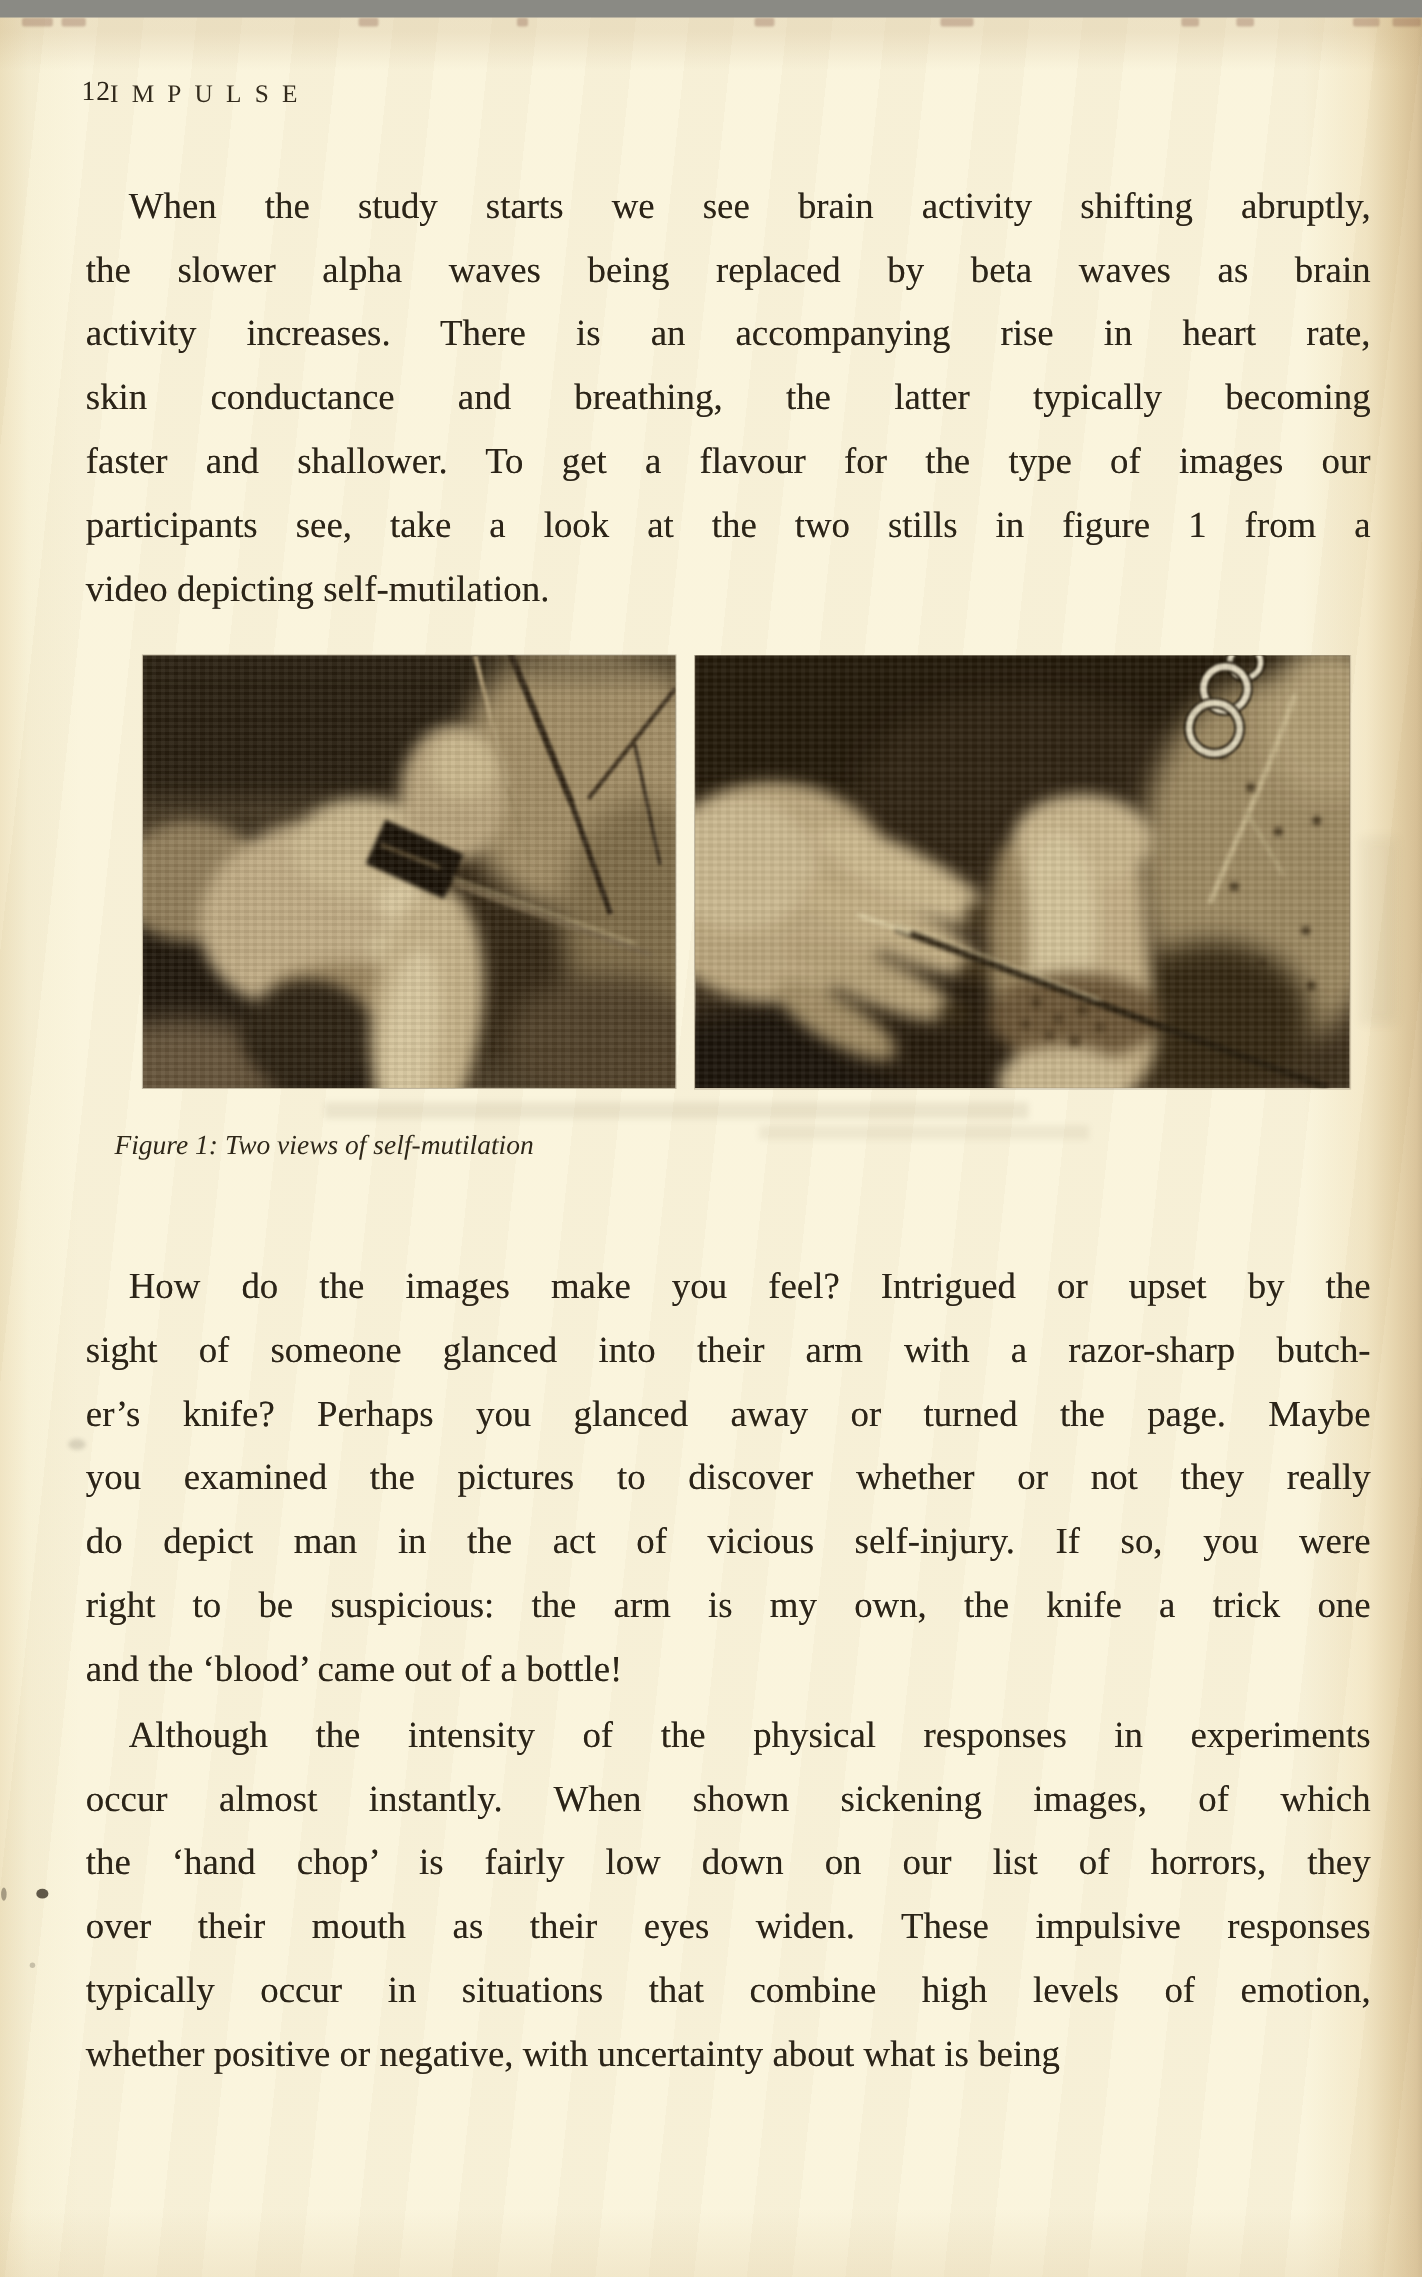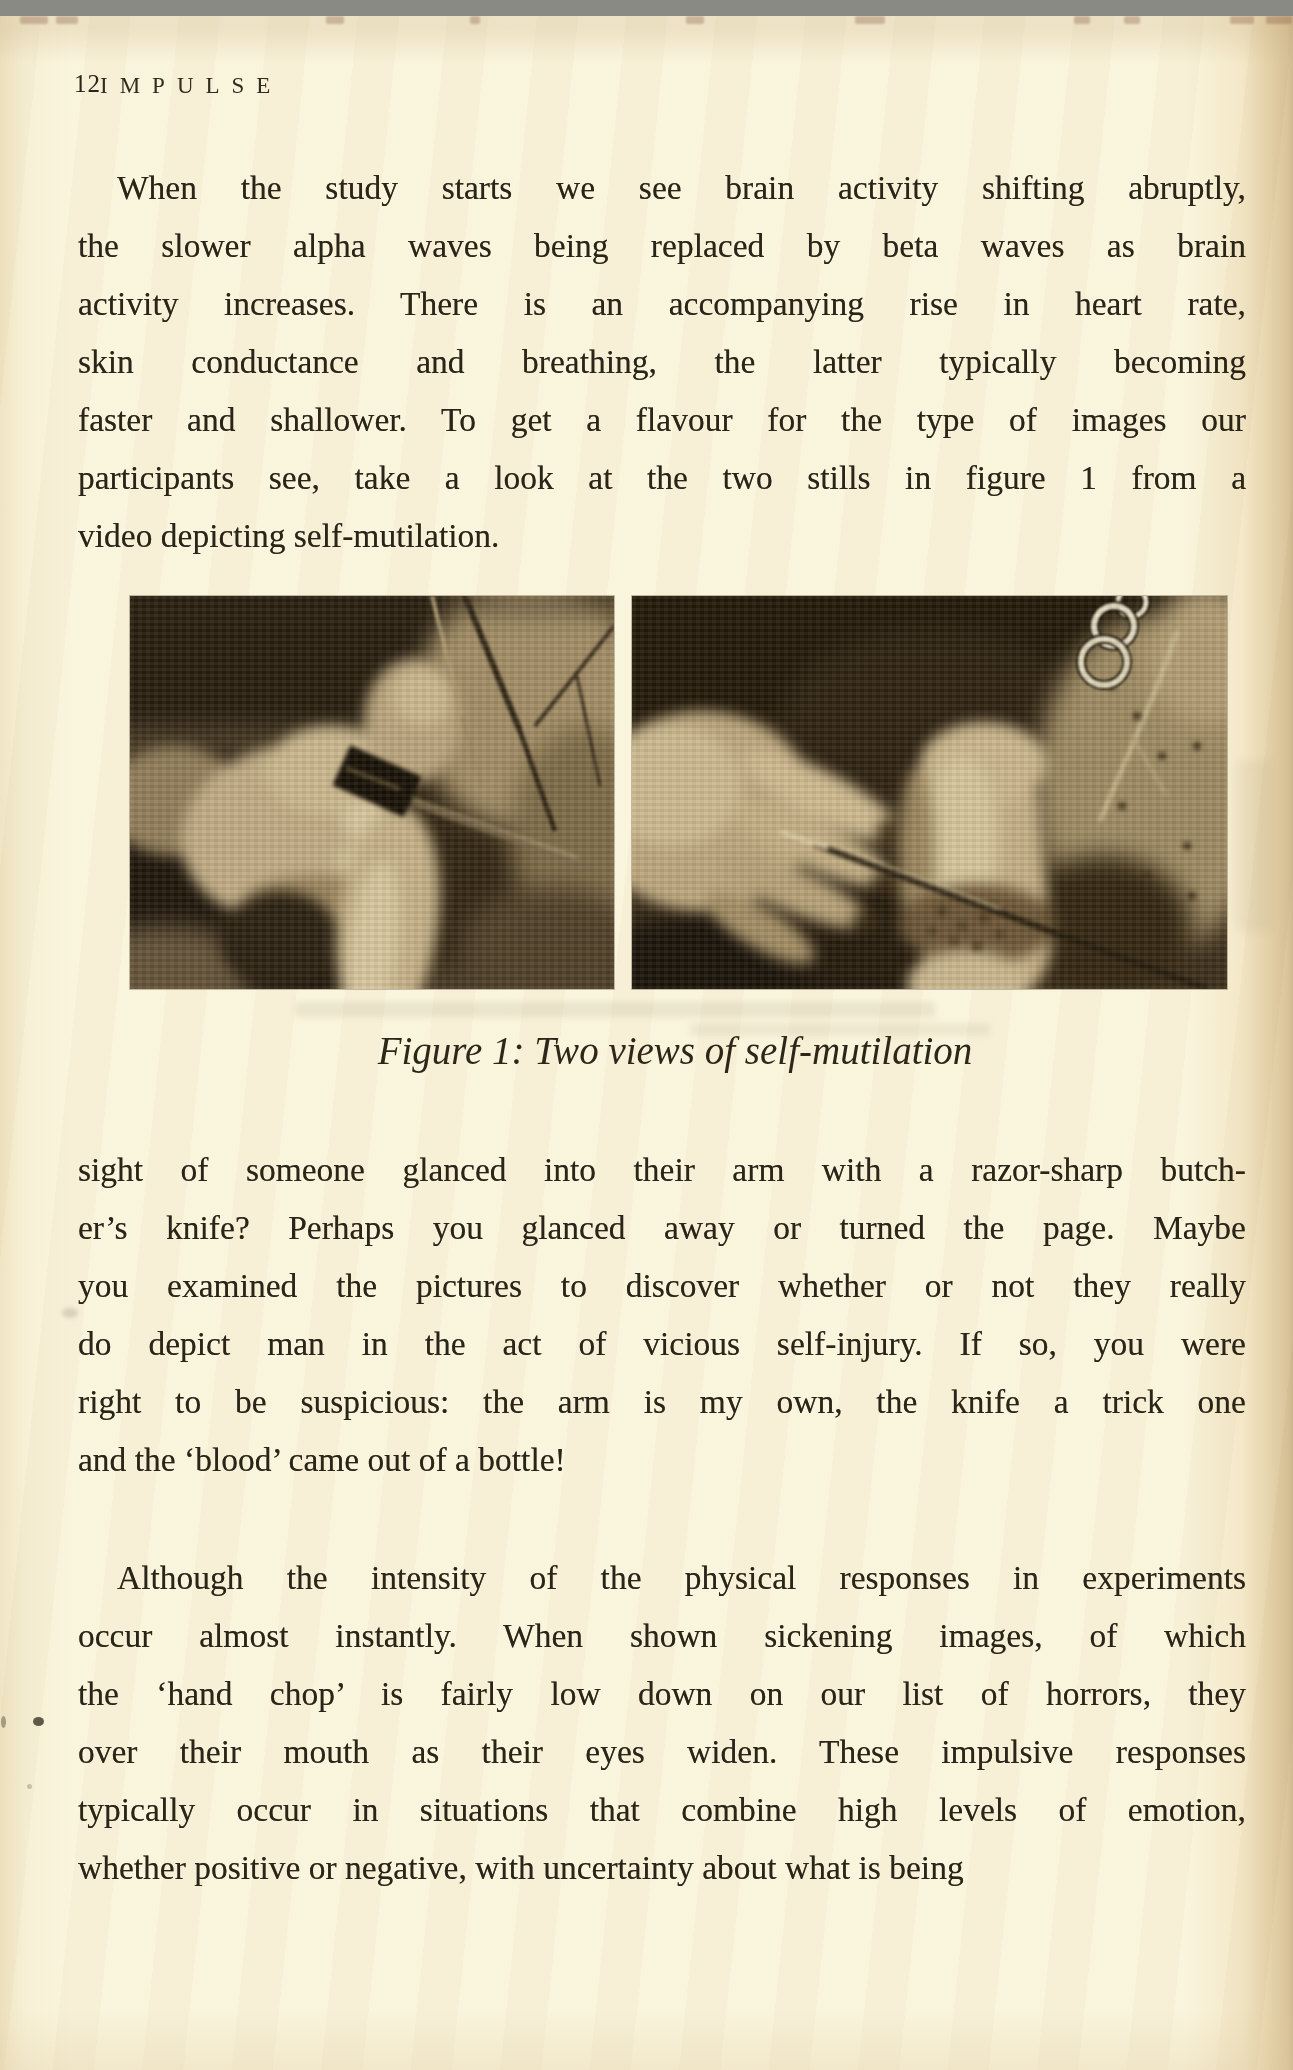--- a/index.html
+++ b/index.html
@@ -26,22 +26,22 @@
   .line{text-align:justify;text-align-last:justify;}
   .line.first{text-indent:39px;}
   .line.end{text-align-last:left;}
   
   .figure-row{position:absolute;left:130px;top:580px;display:flex;gap:18px;}
   .photo{position:relative;outline:1px solid rgba(62,47,26,.3);line-height:0;}
   .photo::after{content:"";position:absolute;inset:0;pointer-events:none;
     background-image:
       repeating-linear-gradient(0deg, rgba(255,246,222,.05) 0 3px, rgba(32,22,6,.05) 3px 6px),
       repeating-linear-gradient(90deg, rgba(255,246,222,.04) 0 4px, rgba(44,30,10,.04) 4px 8px);}
-  .caption{position:absolute;left:78px;top:1012px;width:1168px;text-align:center;
-    font-style:italic;font-size:39px;color:#2e2719;text-indent:26px;}
+  .caption{position:absolute;left:78px;top:1012px;width:1168px;
+    font-style:italic;font-size:25px;color:#2e2719;text-indent:26px;}
   
   .mark{position:absolute;top:0;height:8px;background:#7a4a38;opacity:.3;border-radius:2px;filter:blur(1px);}
   .ghost{position:absolute;background:#8a7a58;filter:blur(3px);pointer-events:none;}
   .speck{position:absolute;background:rgba(45,38,26,.75);border-radius:50%;}
 </style>
 </head>
 <body>
 
 <div class="page">
 
@@ -180,20 +180,21 @@
           <circle cx="472" cy="66" r="23" stroke="#1d1508" stroke-width="10"></circle>
           <circle cx="472" cy="66" r="23" stroke="#dfd7bd" stroke-width="6"></circle>
         </g>
       </svg>
     </div>
   </div>
 
   <div class="caption">Figure 1: Two views of self-mutilation</div>
 
   <section class="para" style="top:1125px">
+    <div class="line first">How do the images make you feel? Intrigued or upset by the</div>
     <div class="line">sight of someone glanced into their arm with a razor-sharp butch-</div>
     <div class="line">er’s knife? Perhaps you glanced away or turned the page. Maybe</div>
     <div class="line">you examined the pictures to discover whether or not they really</div>
     <div class="line">do depict man in the act of vicious self-injury. If so, you were</div>
     <div class="line">right to be suspicious: the arm is my own, the knife a trick one</div>
     <div class="line end">and the ‘blood’ came out of a bottle!</div>
   </section>
 
   <section class="para" style="top:1533px">
     <div class="line first">Although the intensity of the physical responses in experiments</div>

